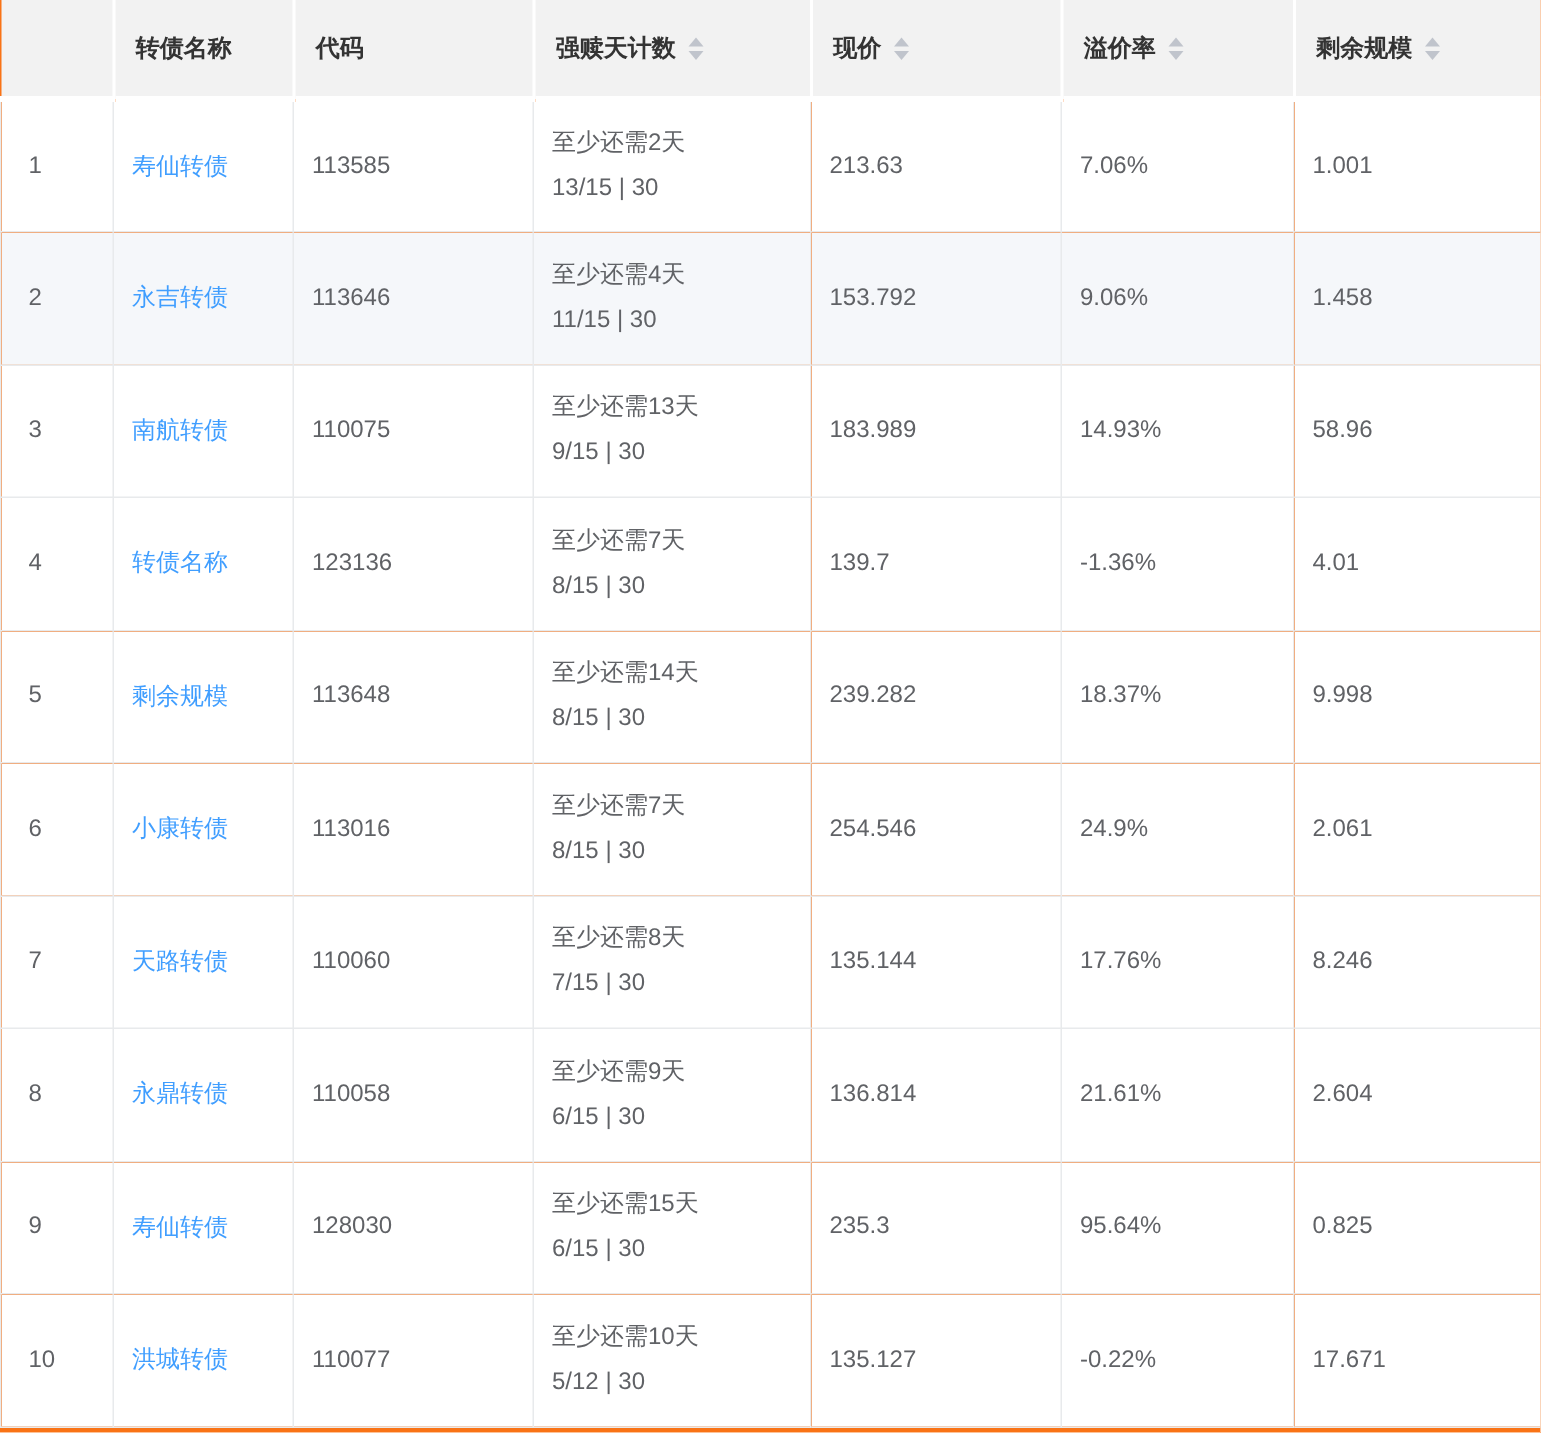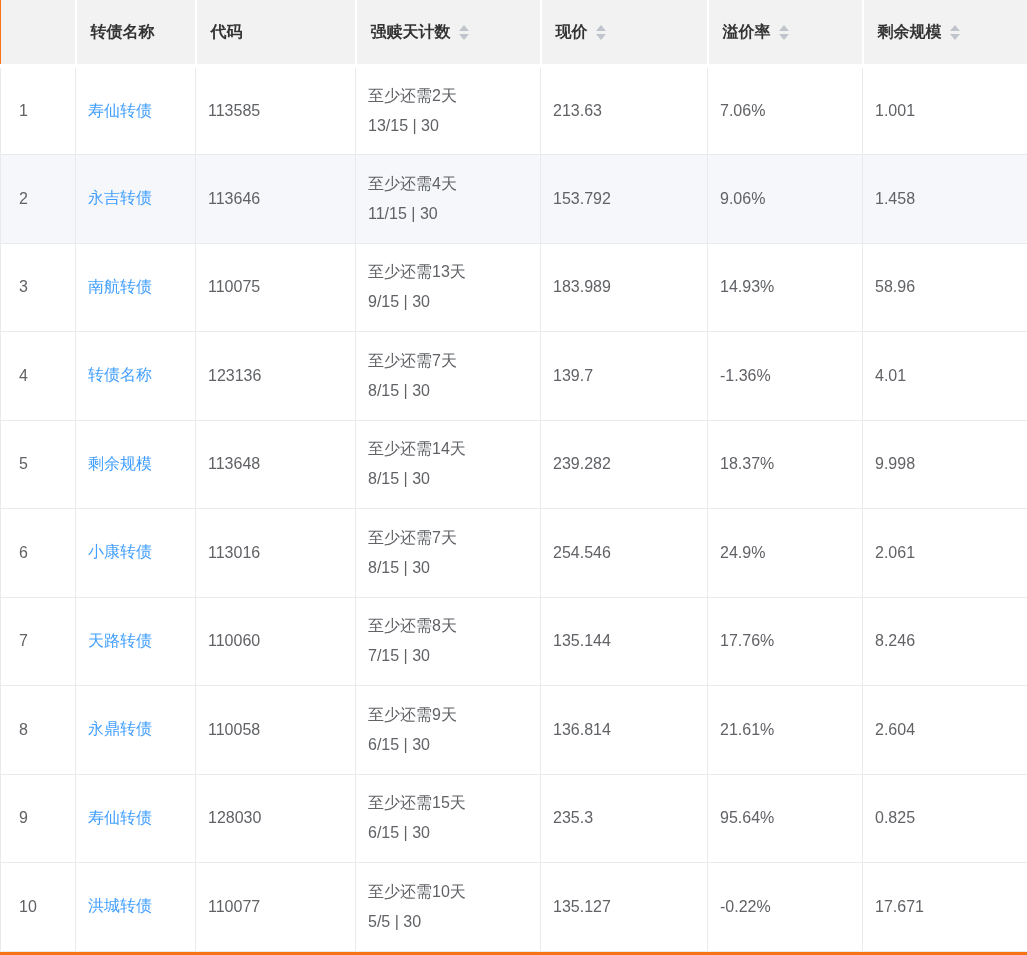--- a/index.html
+++ b/index.html
@@ -253,21 +253,21 @@
           <td><span>235.3</span></td>
           <td><span>95.64%</span></td>
           <td><span>0.825</span></td>
         </tr>
         <tr>
           <td class="col-index"><span>10</span></td>
           <td><a class="bond-link" href="#">洪城转债</a></td>
           <td><span>110077</span></td>
           <td>
             <div class="redeem-line">至少还需10天</div>
-            <div class="redeem-line">5/5 | 30</div>
+            <div class="redeem-line">5/12 | 30</div>
           </td>
           <td><span>135.127</span></td>
           <td><span>-0.22%</span></td>
           <td><span>17.671</span></td>
         </tr>
       </tbody>
   </table>
 </div>
 
 </body></html>

